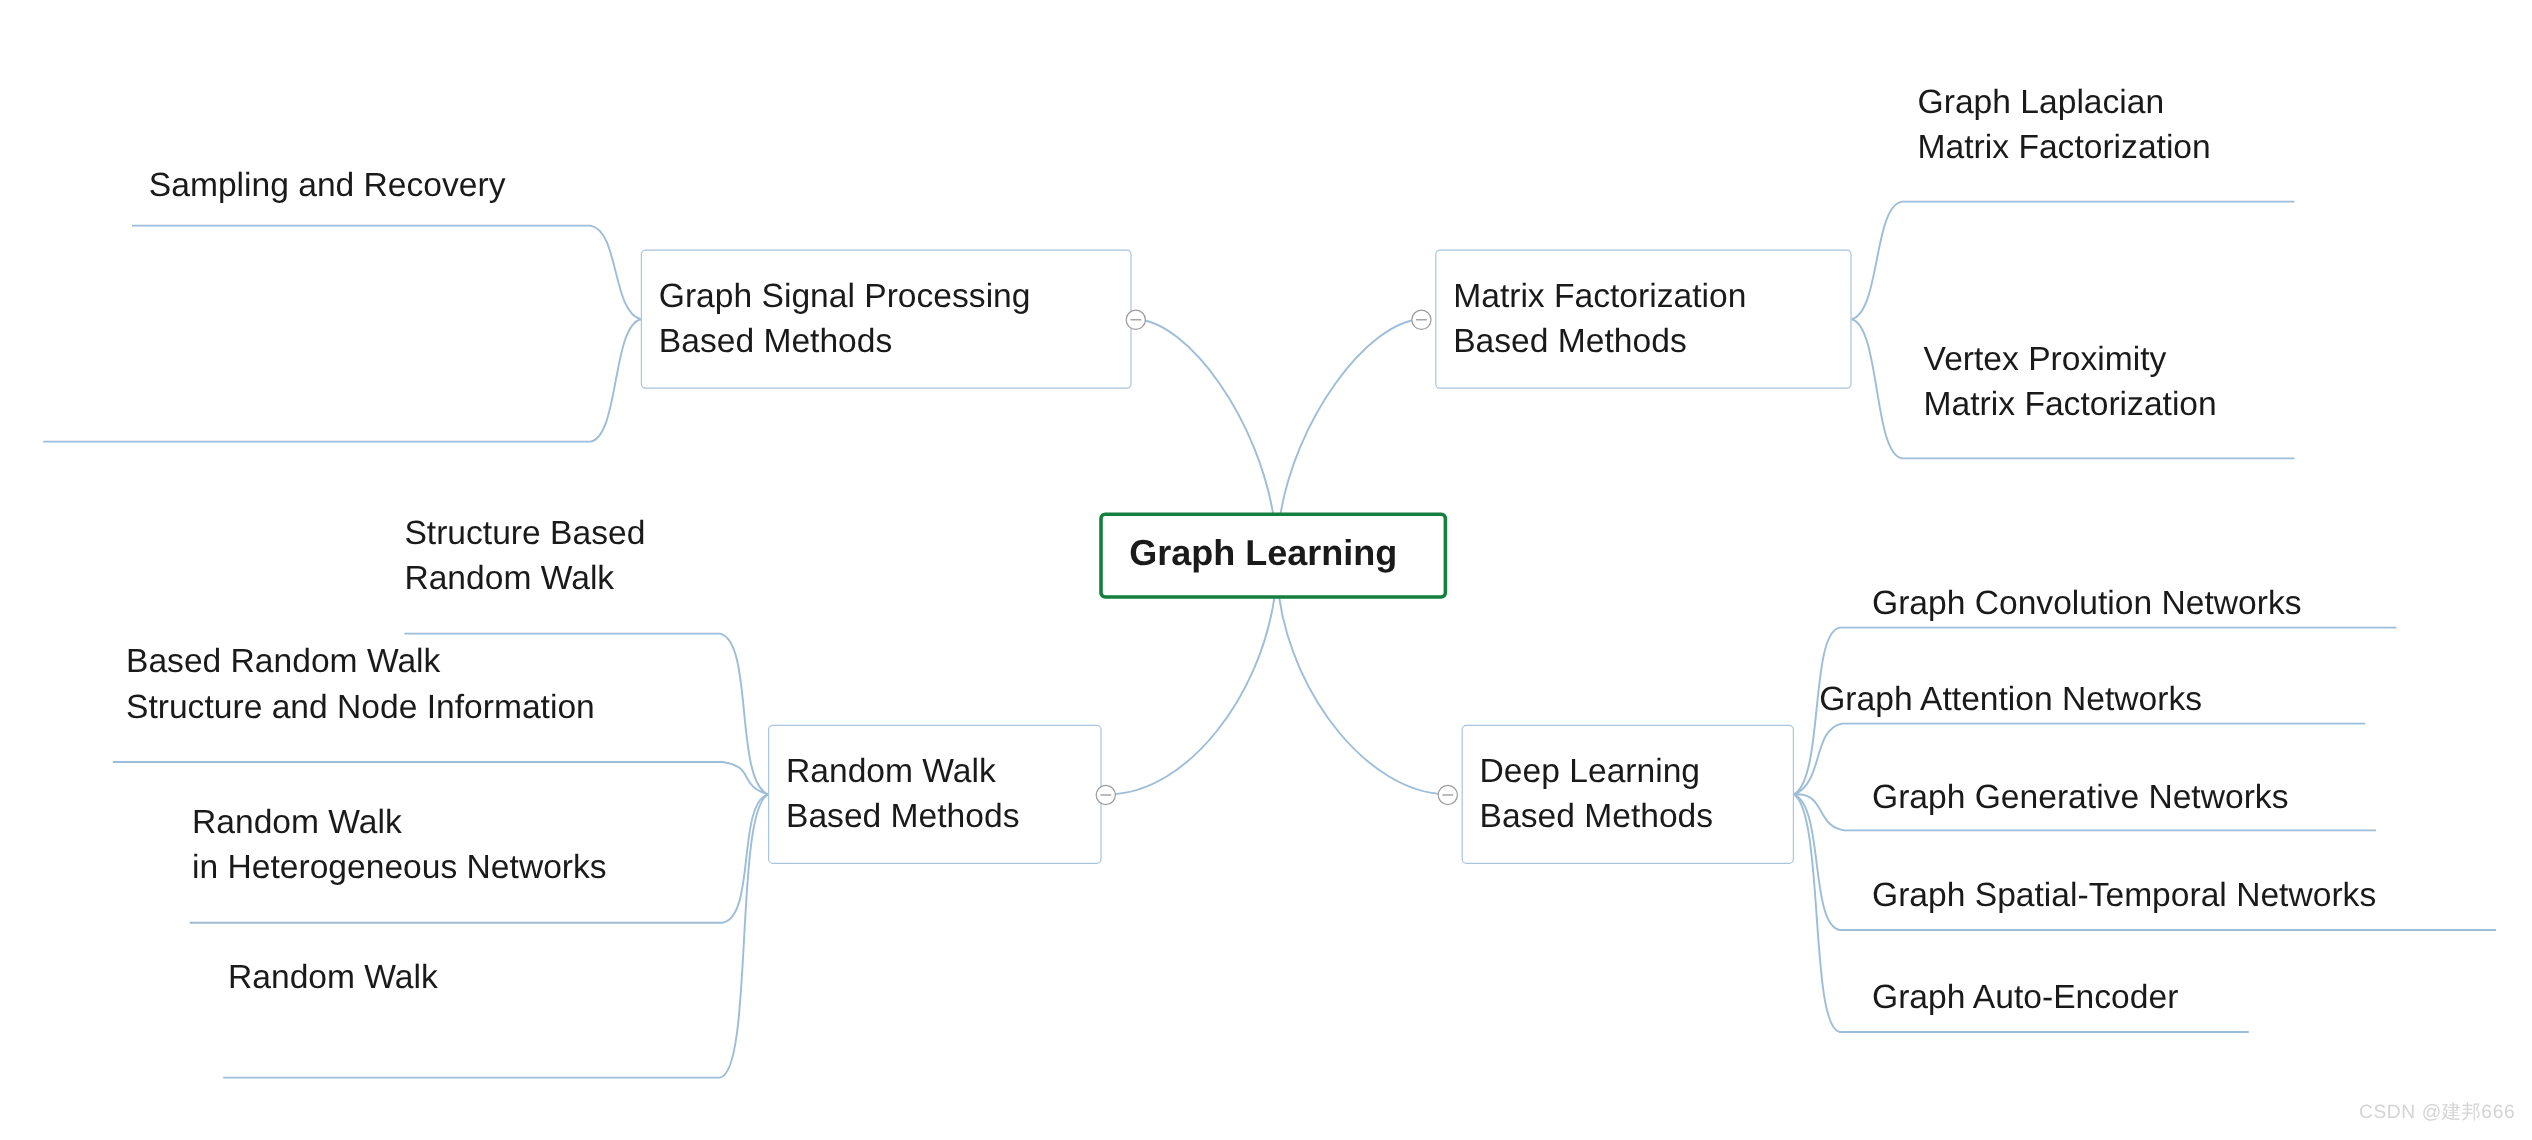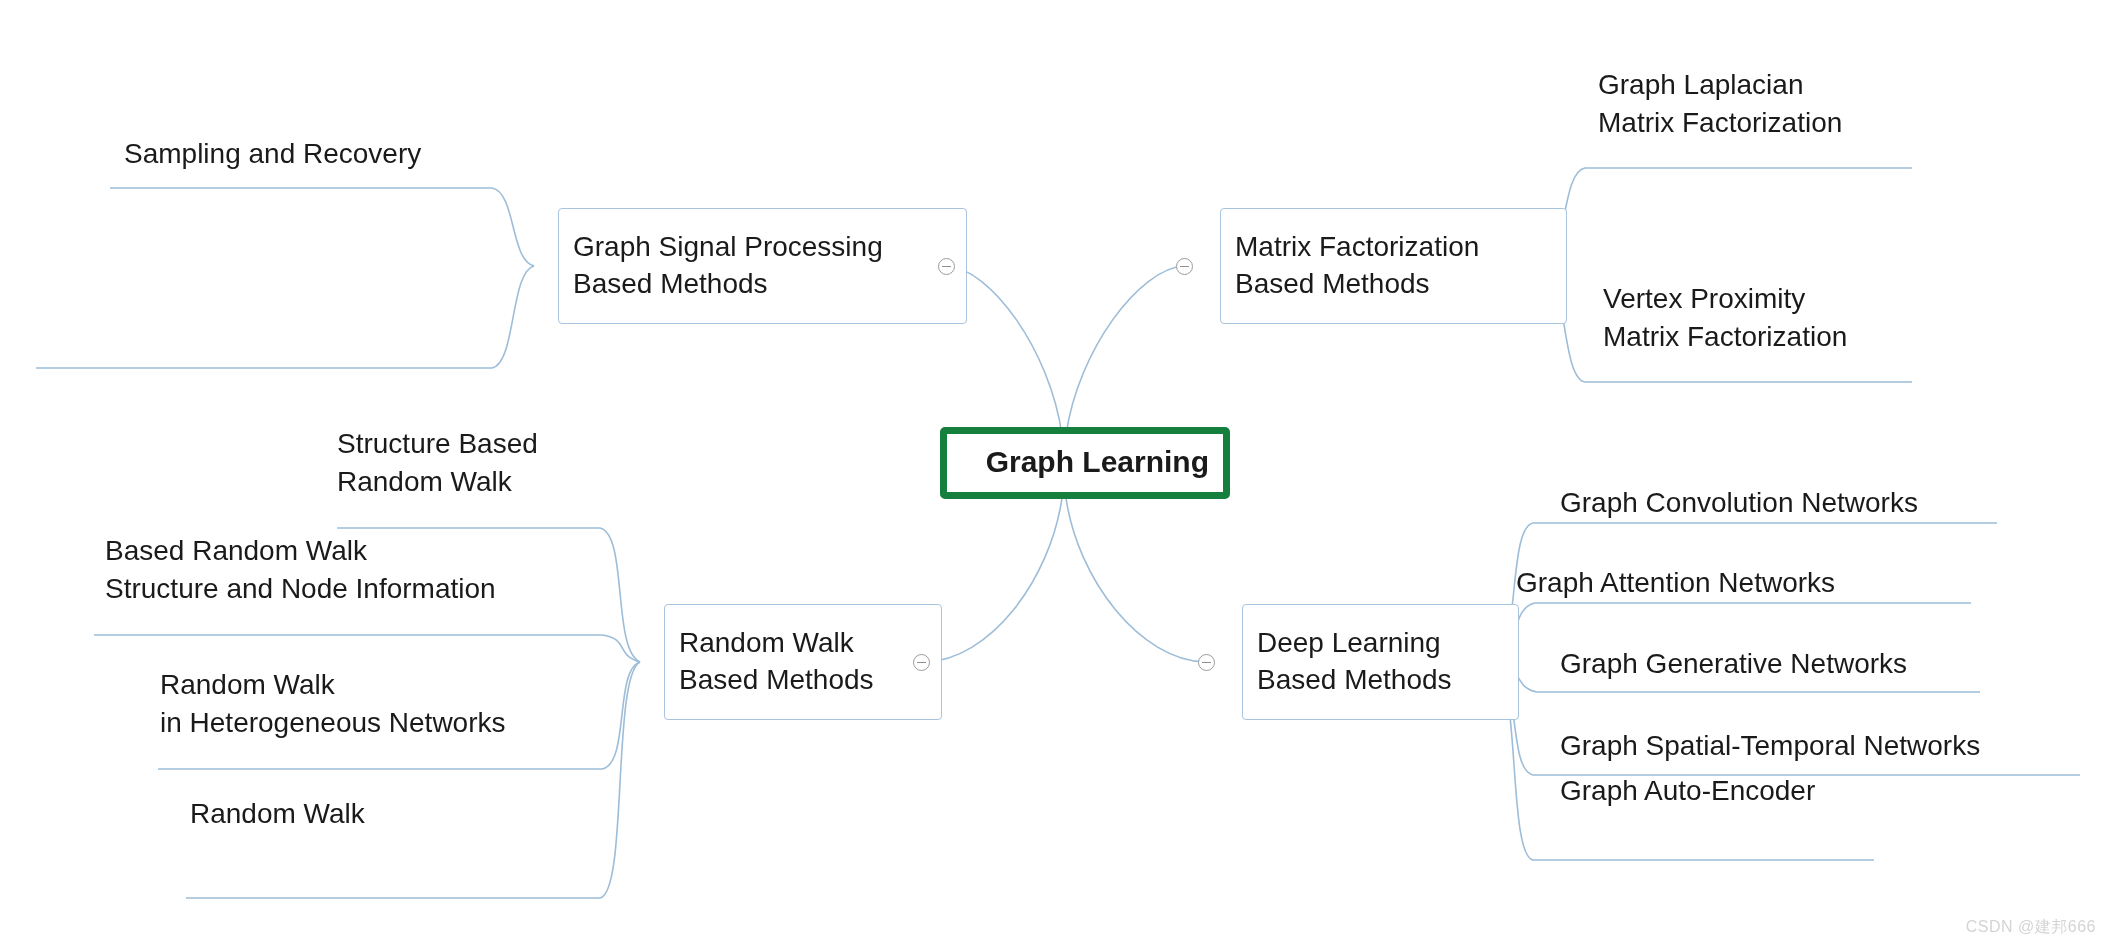--- a/index.html
+++ b/index.html
@@ -31,31 +31,30 @@
     position: absolute;
     box-sizing: border-box;
     border: 1px solid #a8c4de;
     border-radius: 4px;
     background: #ffffff;
     display: flex;
     flex-direction: column;
     justify-content: center;
     padding: 6px 14px 8px 14px;
     color: #1a1a1a;
-    margin-left: 24px;
   }
   .node-box .line {
     font-size: 28px;
     line-height: 1.33;
     white-space: nowrap;
   }
   .root-box {
-    border: 7px solid #15803d;
+    border: 3px solid #15803d;
     border-radius: 5px;
-    align-items: flex-end;
+    align-items: flex-start;
     padding: 6px 14px 8px 22px;
   }
   .root-box .line {
     font-weight: bold;
     font-size: 30px;
   }
   .leaf {
     position: absolute;
     color: #1a1a1a;
   }
@@ -200,19 +199,19 @@
   </div>
 
   <div class="leaf" style="left:1560px; top:645px;">
     <div class="line">Graph Generative Networks</div>
   </div>
 
   <div class="leaf" style="left:1560px; top:727px;">
     <div class="line">Graph Spatial-Temporal Networks</div>
   </div>
 
-  <div class="leaf" style="left:1560px; top:772px;text-align:center;">
+  <div class="leaf" style="left:1560px; top:812px;text-align:center;">
     <div class="line">Graph Auto-Encoder</div>
   </div>
 
   <div class="watermark">CSDN @建邦666</div>
 
 </div>
 
 </body></html>

